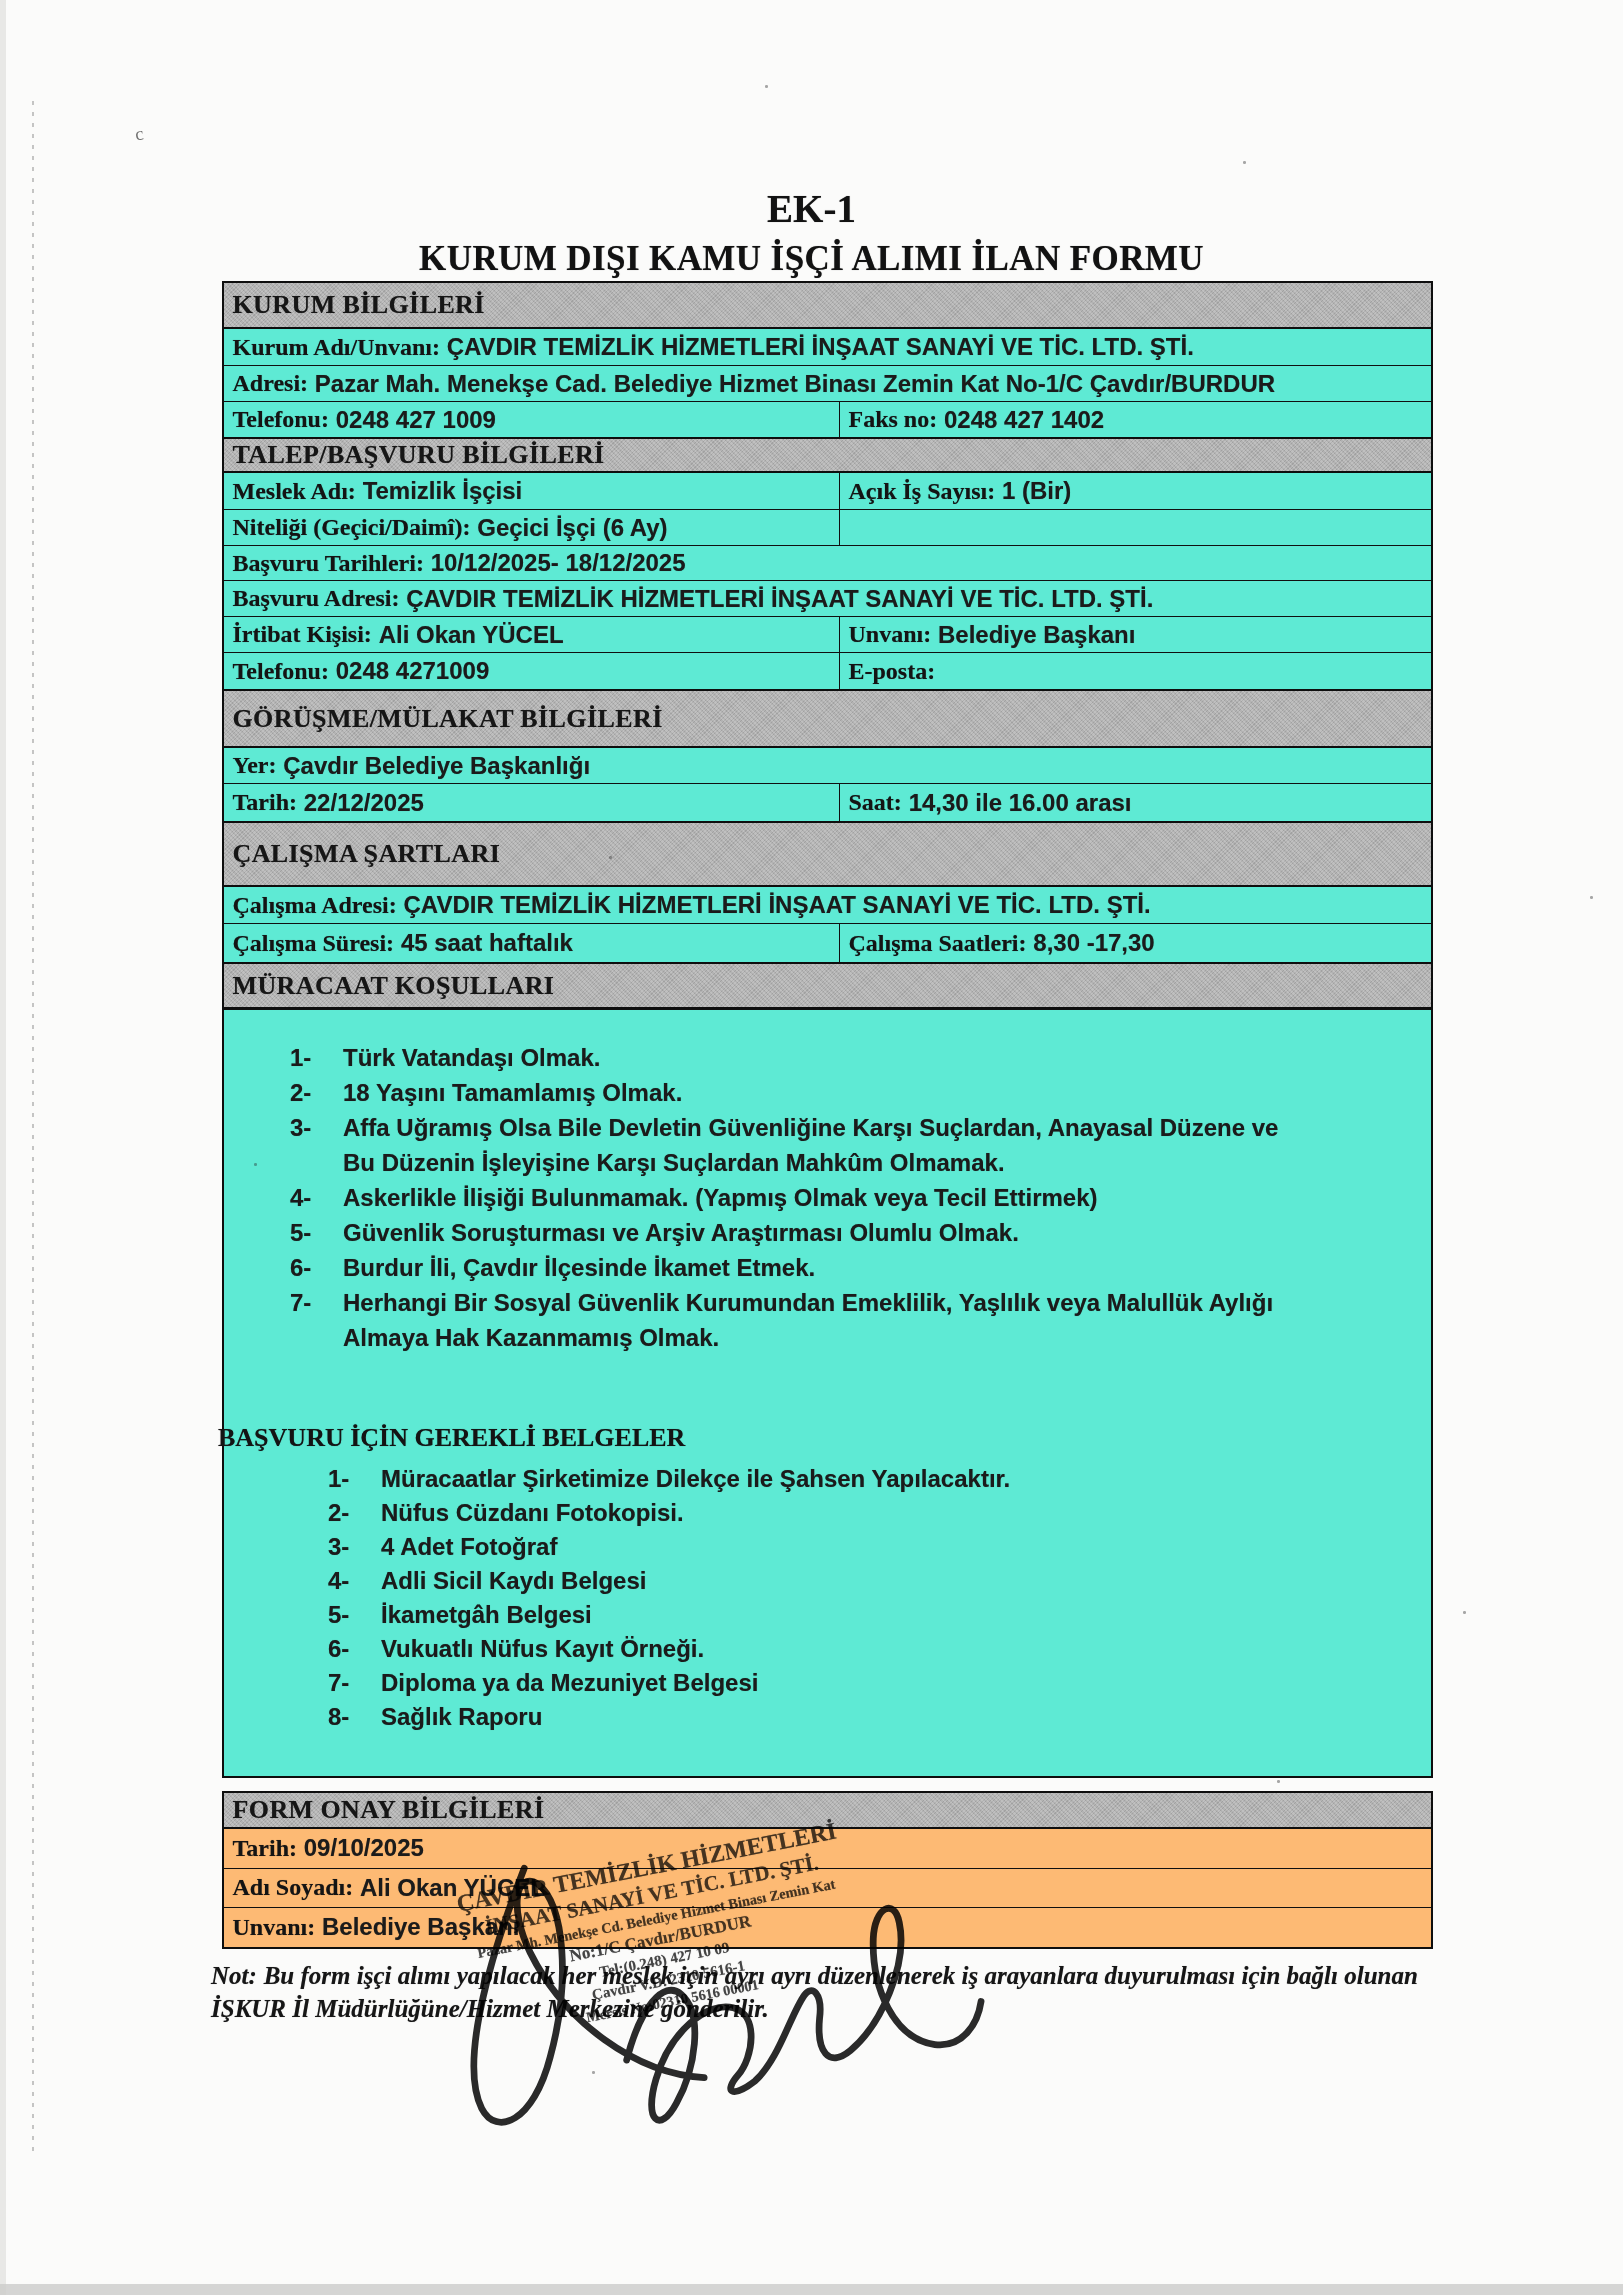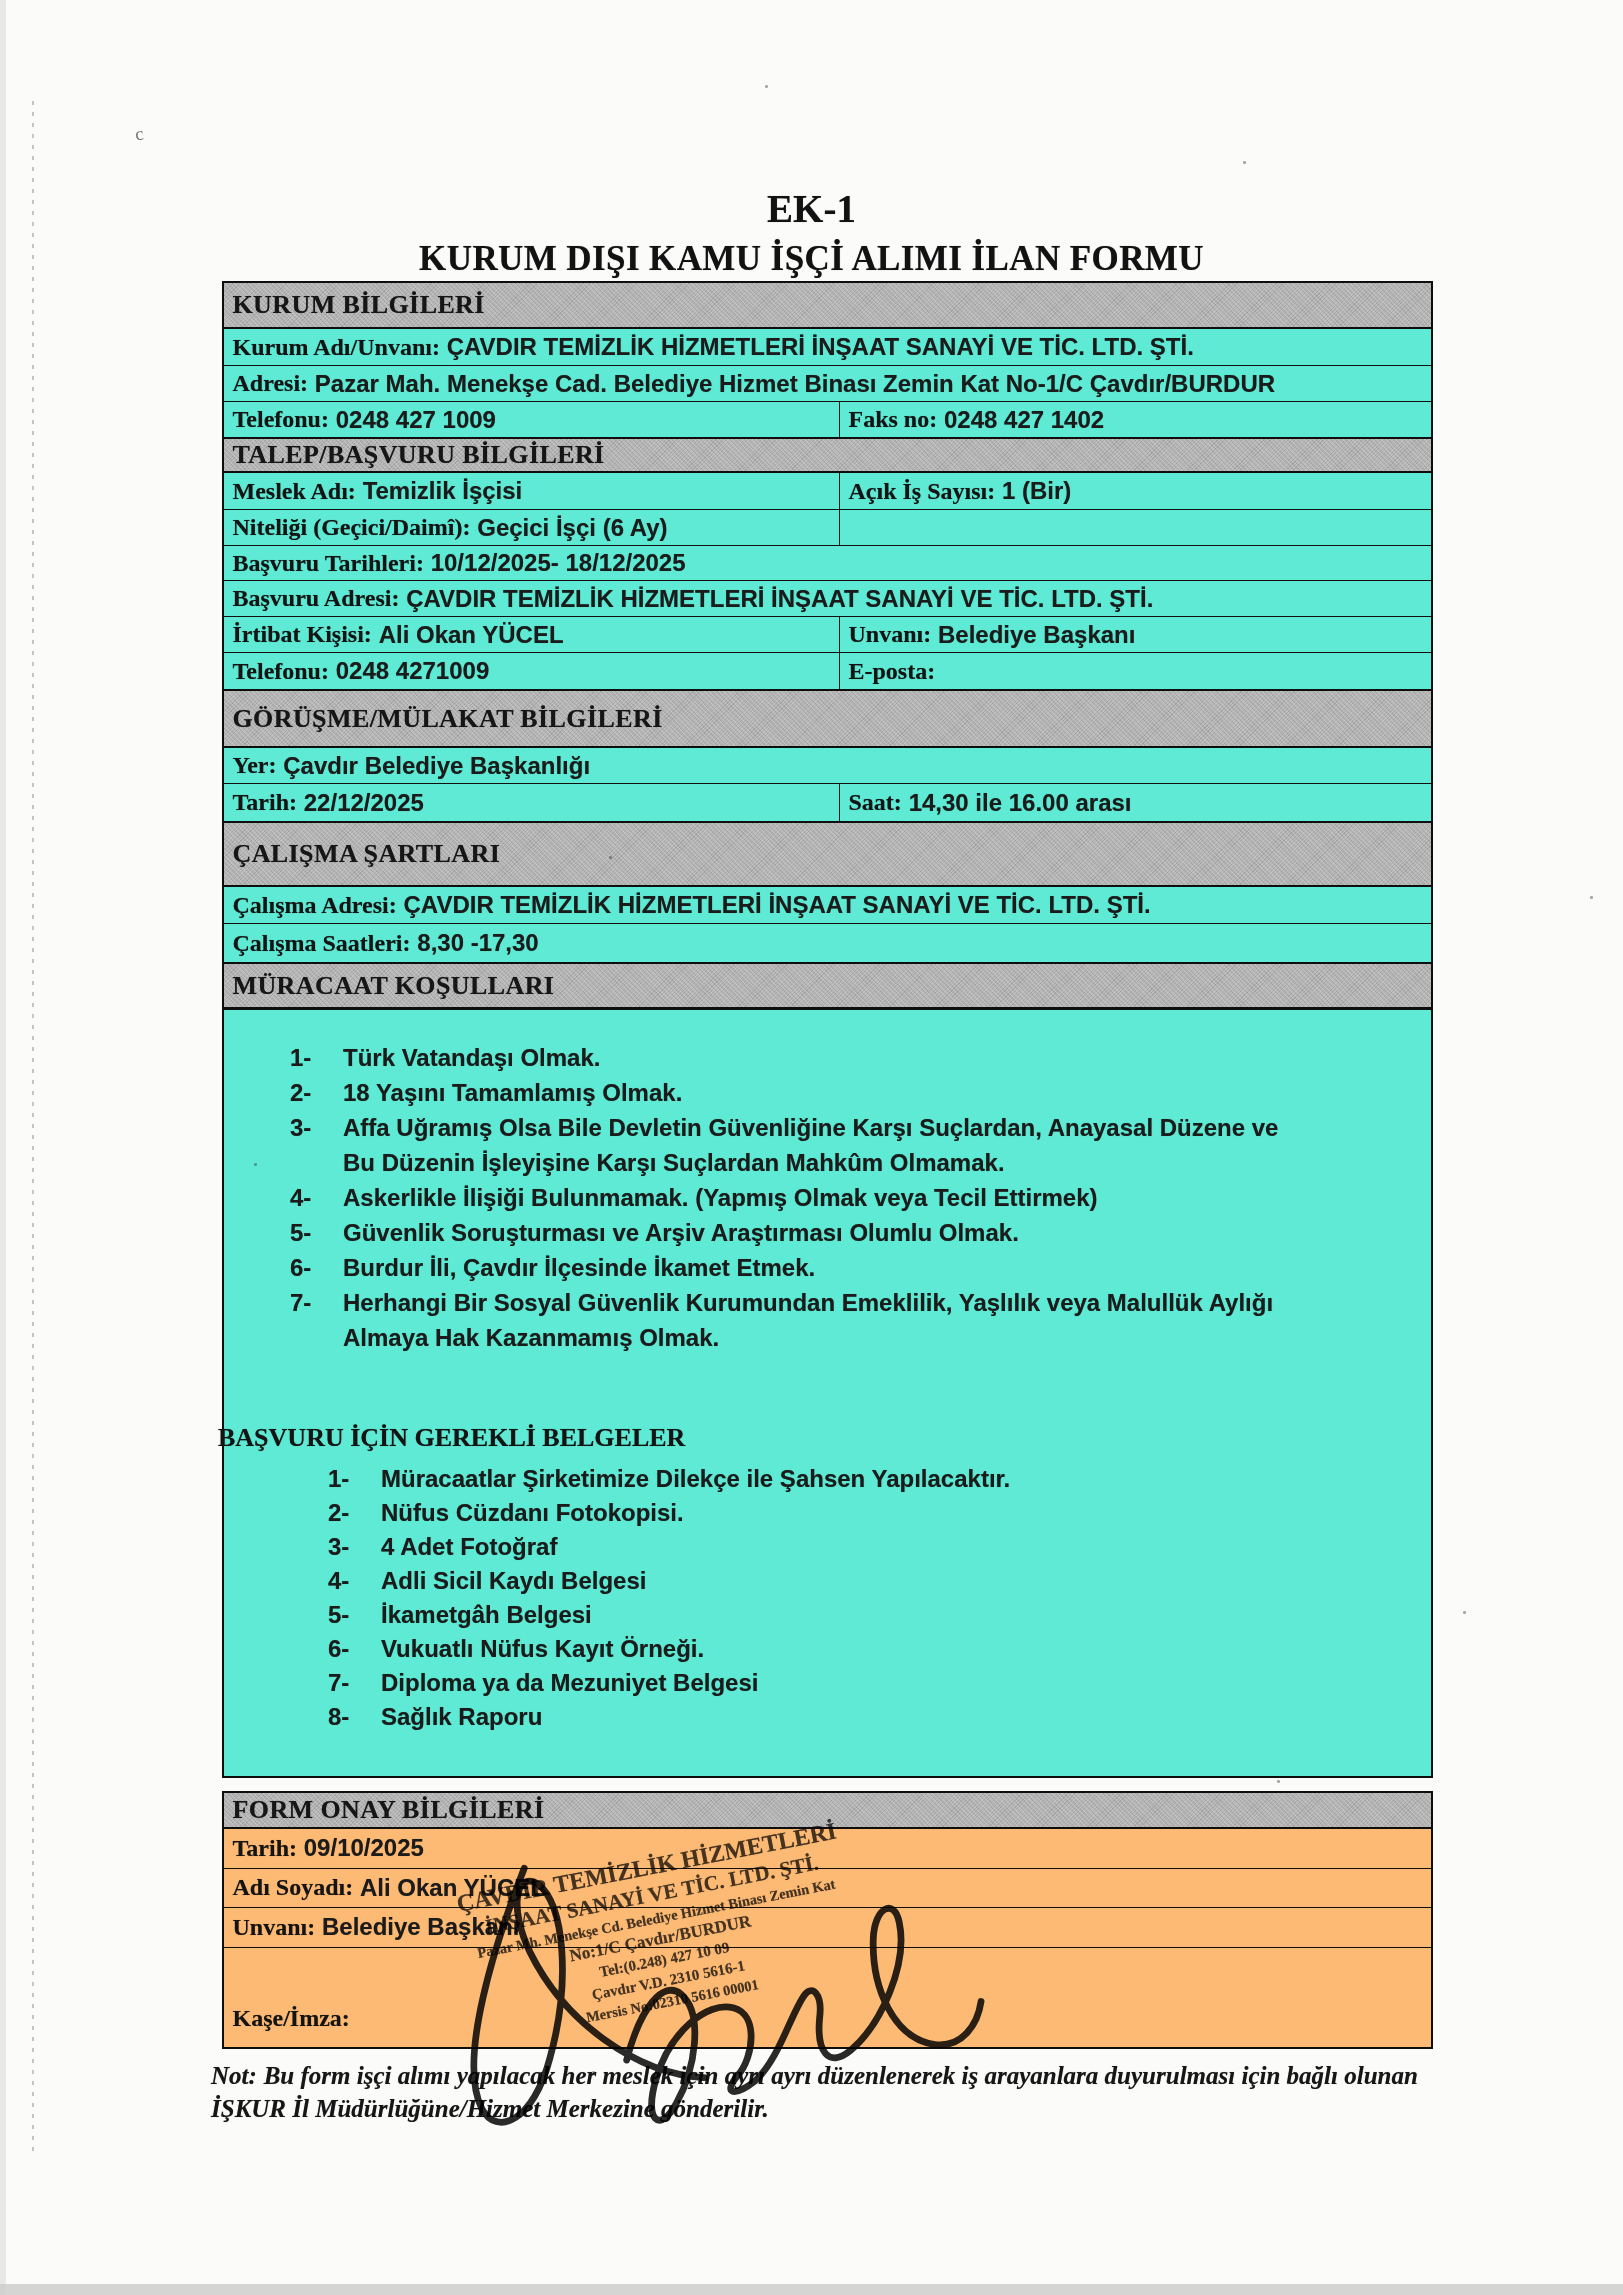--- a/index.html
+++ b/index.html
@@ -183,20 +183,24 @@
     </div>
 
     <div class="band h78">ÇALIŞMA ŞARTLARI</div>
     <div class="r nb h43">
       <div class="cell full">
         <span class="lb">Çalışma Adresi:</span>
         <span class="vl">ÇAVDIR TEMİZLİK HİZMETLERİ İNŞAAT SANAYİ VE TİC. LTD. ŞTİ.</span>
       </div>
     </div>
     <div class="r h46">
+      <div class="cell c1">
+        <span class="lb">Çalışma Süresi:</span>
+        <span class="vl">45 saat haftalık</span>
+      </div>
       <div class="cell c2">
         <span class="lb">Çalışma Saatleri:</span>
         <span class="vl">8,30 -17,30</span>
       </div>
     </div>
 
     <div class="band h56">MÜRACAAT KOŞULLARI</div>
     <div class="bigbox">
       <div class="list">
         <div class="li">
@@ -278,25 +282,20 @@
     <div class="r h46">
       <div class="cell full">
         <span class="lb">Adı Soyadı:</span>
         <span class="vl">Ali Okan YÜCEL</span>
       </div>
     </div>
     <div class="r h47">
       <div class="cell full">
         <span class="lb">Unvanı:</span>
         <span class="vl">Belediye Başkanı</span>
-      </div>
-    </div>
-    <div class="r h118">
-      <div class="cell full kase">
-        <span class="lb">Kaşe/İmza:</span>
       </div>
     </div>
   </div>
 
   <p class="note">
     <span class="nlb">Not:</span><span>Bu form işçi alımı yapılacak her meslek için ayrı ayrı düzenlenerek iş arayanlara duyurulması için bağlı olunan İŞKUR İl Müdürlüğüne/Hizmet Merkezine gönderilir.</span>
   </p>
 
   <div class="stamp">
     <div class="s0">ÇAVDIR TEMİZLİK HİZMETLERİ</div>

